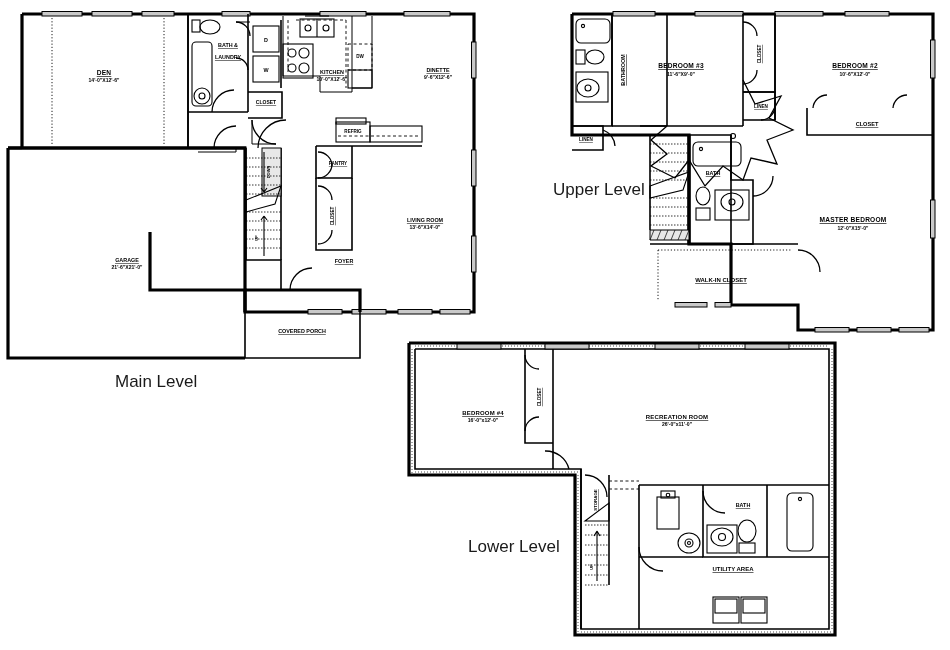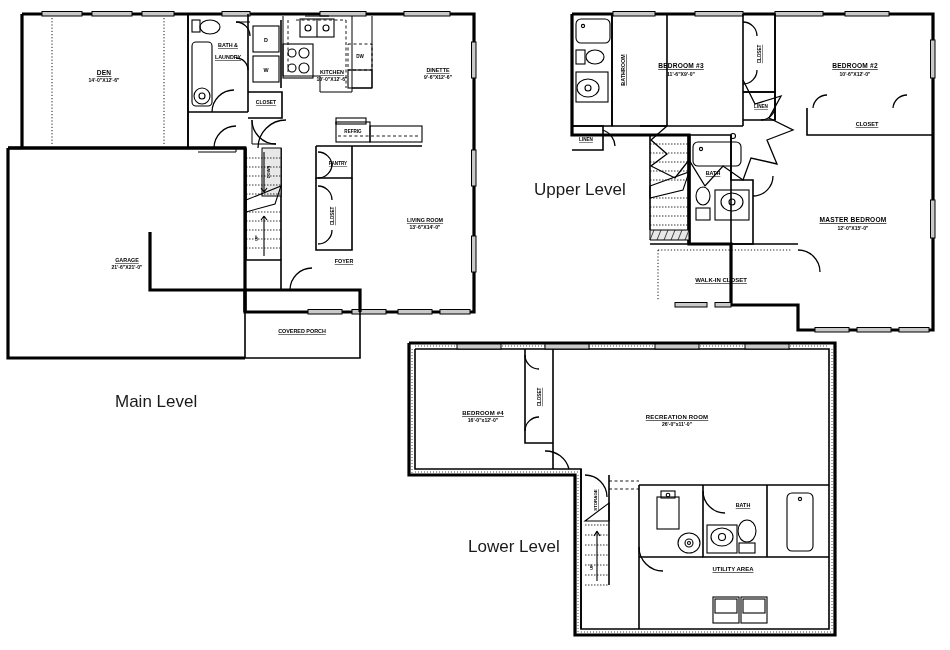--- a/index.html
+++ b/index.html
@@ -204,21 +204,21 @@
 
   <g>
     <text class="small ul" x="127" y="262">GARAGE</text>
     <text class="rmdim" x="127" y="269">21'-6"X21'-0"</text>
 
     <path class="wall-thin" d="M36,358 L210,358"></path>
   </g>
 
 </svg>
 </div>
-<div class="levelname" style="left:115px;top:392px;">Main Level</div>
+<div class="levelname" style="left:115px;top:372px;">Main Level</div>
 
 <div class="plan" style="left:555px;top:0px;width:395px;height:345px;">
 <svg width="395" height="345" viewBox="0 0 395 345">
 
   <g>
     <path class="wall" d="M17,14 L378,14 L378,330 L243,330 L243,305 L176,305
                           L176,244 L134,244 L134,135 L17,135 L17,14"></path>
     <path class="wall" d="M134,135 L134,244"></path>
   </g>
 
@@ -346,21 +346,21 @@
     <path class="door" d="M243,250 A22,22 0 0 1 265,272"></path>
   </g>
 
   <g>
     <text class="rmlabel ul" x="298" y="222">MASTER BEDROOM</text>
     <text class="rmdim" x="298" y="230">12'-0"X15'-0"</text>
   </g>
 
 </svg>
 </div>
-<div class="levelname" style="left:534px;top:180px;">Upper Level</div>
+<div class="levelname" style="left:553px;top:180px;">Upper Level</div>
 
 <div class="plan" style="left:395px;top:335px;width:445px;height:315px;">
 <svg width="445" height="315" viewBox="0 0 445 315">
 
   <g>
     <path class="wall" d="M14,8 L440,8 L440,300 L180,300 L180,140 L14,140 L14,8"></path>
     <path class="wall-thin" d="M20,14 L434,14 L434,294 L186,294 L186,134 L20,134 L20,14"></path>
     <g stroke="#000" stroke-width="0.7" stroke-dasharray="1 2">
       <line x1="17" y1="14" x2="17" y2="138"></line>
       <line x1="437" y1="14" x2="437" y2="296"></line>

